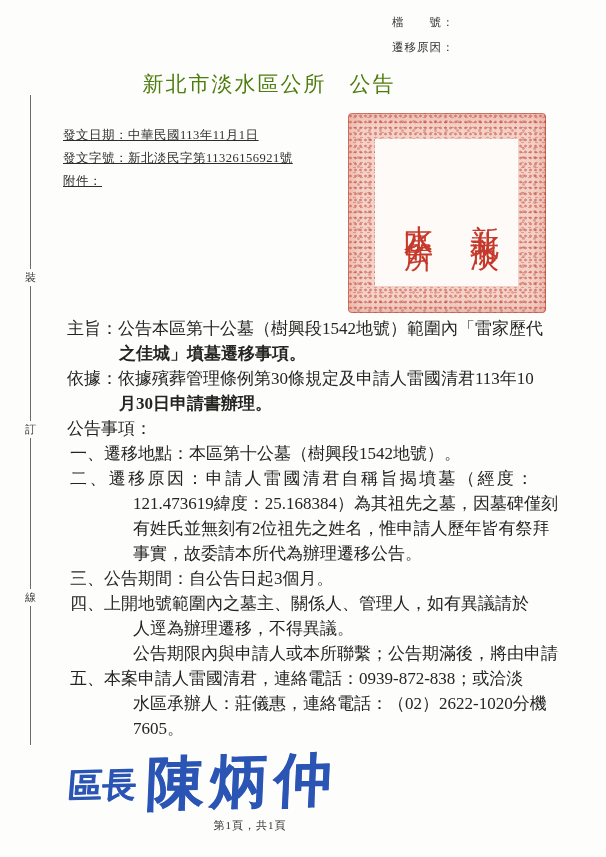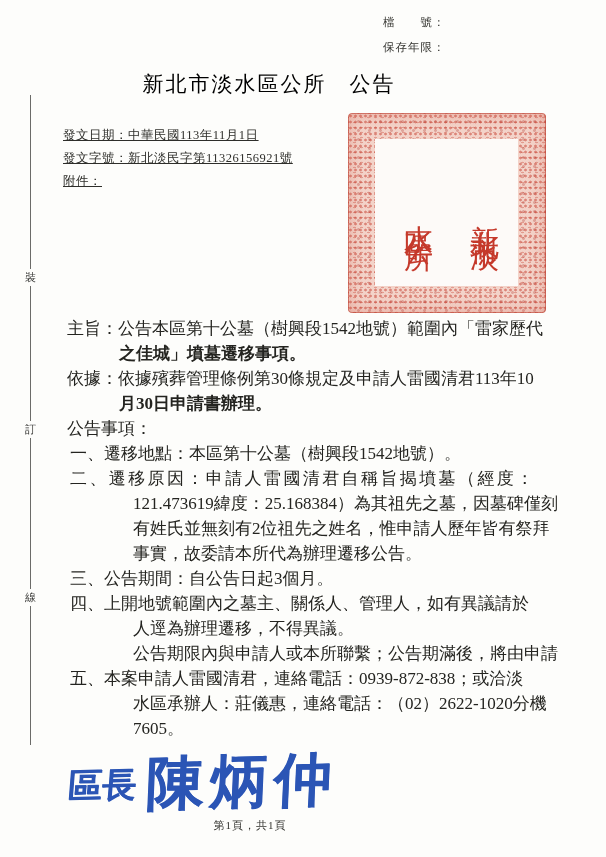--- a/index.html
+++ b/index.html
@@ -19,30 +19,30 @@
   }
   .binding-mark{
     position:absolute;left:24px;width:13px;
     font-size:11px;line-height:13px;text-align:center;
     background:#fdfdfb;color:#3a3a38;padding:2px 0;
   }
   .bm-0{top:269px;} .bm-1{top:421px;} .bm-2{top:589px;}
 
   
   .file-block{
-    position:absolute;left:383px;top:10px;
+    position:absolute;left:392px;top:10px;
     font-size:11.5px;line-height:25px;color:#33332f;
     letter-spacing:1px;white-space:nowrap;
   }
 
   
   .doc-title{
     position:absolute;left:0;top:70px;width:538px;
     text-align:center;font-size:21px;letter-spacing:2px;
-    color:#000000;white-space:nowrap;
+    color:#4d7c0f;white-space:nowrap;
   }
 
   
   .meta-block{
     position:absolute;left:63px;top:124px;
     font-size:12.5px;line-height:23px;color:#2e2e2a;
     letter-spacing:0.5px;white-space:nowrap;text-decoration:underline;
   }
 
   
@@ -110,21 +110,21 @@
 
 <div class="doc">
 
   <div class="binding-line"></div>
   <div class="binding-mark bm-0">裝</div>
   <div class="binding-mark bm-1">訂</div>
   <div class="binding-mark bm-2">線</div>
 
   <div class="file-block">
     <div>檔　　號：</div>
-    <div>保存年限：</div>
+    <div>遷移原因：</div>
   </div>
 
   <div class="doc-title">新北市淡水區公所　公告</div>
 
   <div class="meta-block">
     <div>發文日期：中華民國113年11月1日</div>
     <div>發文字號：新北淡民字第11326156921號</div>
     <div>附件：</div>
   </div>
 

